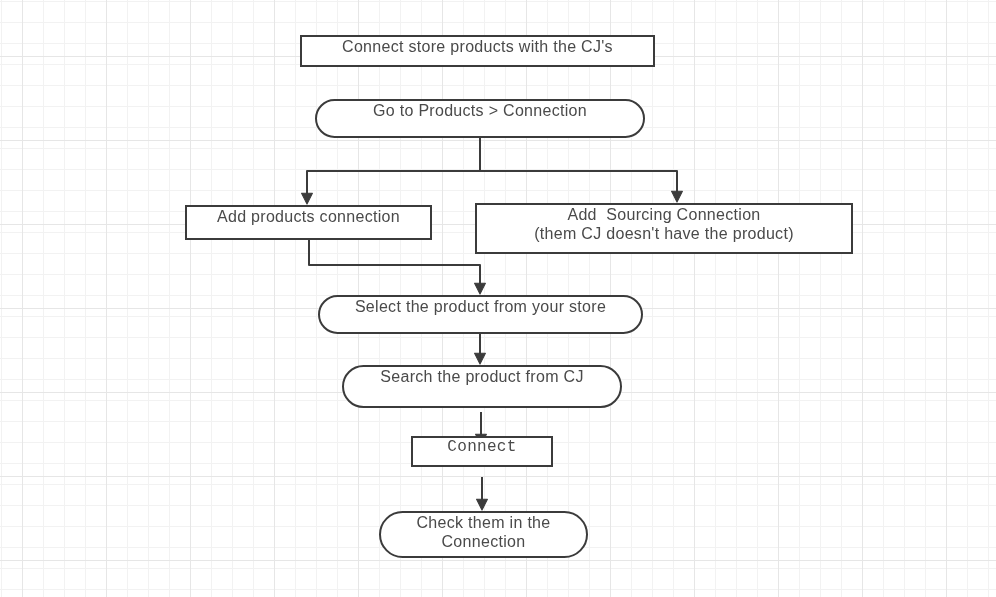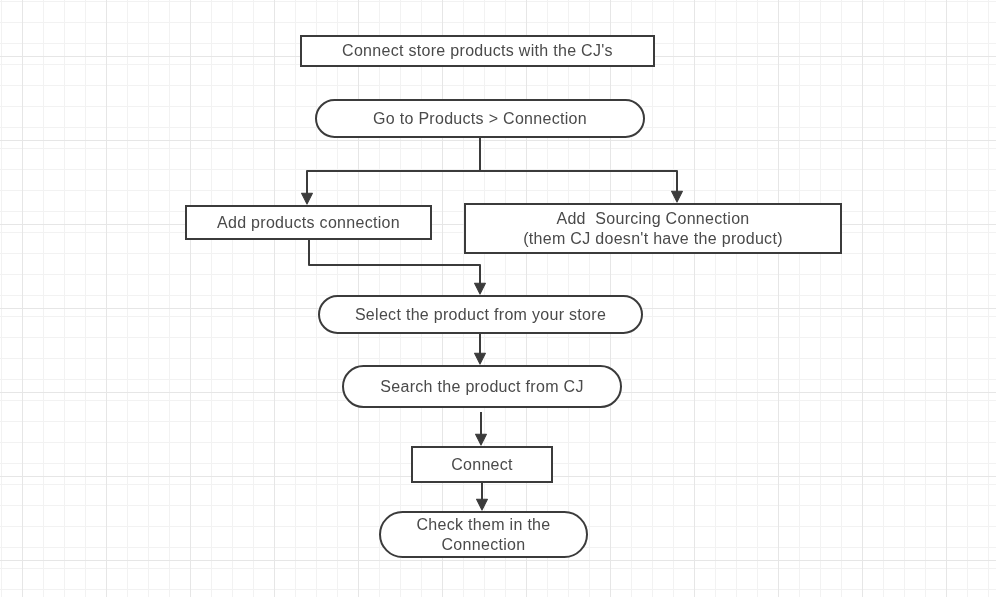--- a/index.html
+++ b/index.html
@@ -13,21 +13,21 @@
       linear-gradient(to bottom, #f2f2f2 1px, transparent 1px);
     background-size:84px 84px, 84px 84px, 21px 21px, 21px 21px;
     background-position:22px 0, 0 56px, 1px 0, 0 1px;
     font-family:"Liberation Sans","DejaVu Sans",sans-serif;
   }
   .edges{position:absolute;left:0;top:0;width:996px;height:597px;}
   .edge{fill:none;stroke:#3b3b3b;stroke-width:2;stroke-linejoin:round;}
   .node{
     position:absolute;box-sizing:border-box;background:#ffffff;
     border:2px solid #3b3b3b;
-    display:flex;flex-direction:column;align-items:center;justify-content:center;
+    display:flex;flex-direction:column;align-items:center;
     text-align:center;color:#4a4a4a;font-size:16px;letter-spacing:0.3px;line-height:1.2;
   }
   .stadium{border-radius:28px;border-width:2.5px;}
   .label{white-space:pre-wrap;display:block;}
 </style>
 </head>
 <body>
 
 <div class="canvas">
 
@@ -50,34 +50,34 @@
   </div>
 
   <div class="node stadium" style="left:315px;top:99px;width:330px;height:39px;">
     <span class="label">Go to Products &gt; Connection</span>
   </div>
 
   <div class="node rect" style="left:185px;top:205px;width:247px;height:35px;">
     <span class="label">Add products connection</span>
   </div>
 
-  <div class="node rect" style="left:464px;top:203px;width:378px;height:51px;">
+  <div class="node rect" style="left:475px;top:203px;width:378px;height:51px;">
     <span class="label">Add  Sourcing Connection</span>
     <span class="label">(them CJ doesn't have the product)</span>
   </div>
 
   <div class="node stadium" style="left:318px;top:295px;width:325px;height:39px;">
     <span class="label">Select the product from your store</span>
   </div>
 
   <div class="node stadium" style="left:342px;top:365px;width:280px;height:43px;">
     <span class="label">Search the product from CJ</span>
   </div>
 
-  <div class="node rect" style="left:411px;top:446px;width:142px;height:37px;">
+  <div class="node rect" style="left:411px;top:436px;width:142px;height:31px;font-family:Liberation Mono, monospace;">
     <span class="label">Connect</span>
   </div>
 
   <div class="node stadium" style="left:379px;top:511px;width:209px;height:47px;">
     <span class="label">Check them in the</span>
     <span class="label">Connection</span>
   </div>
 
 </div>
 

